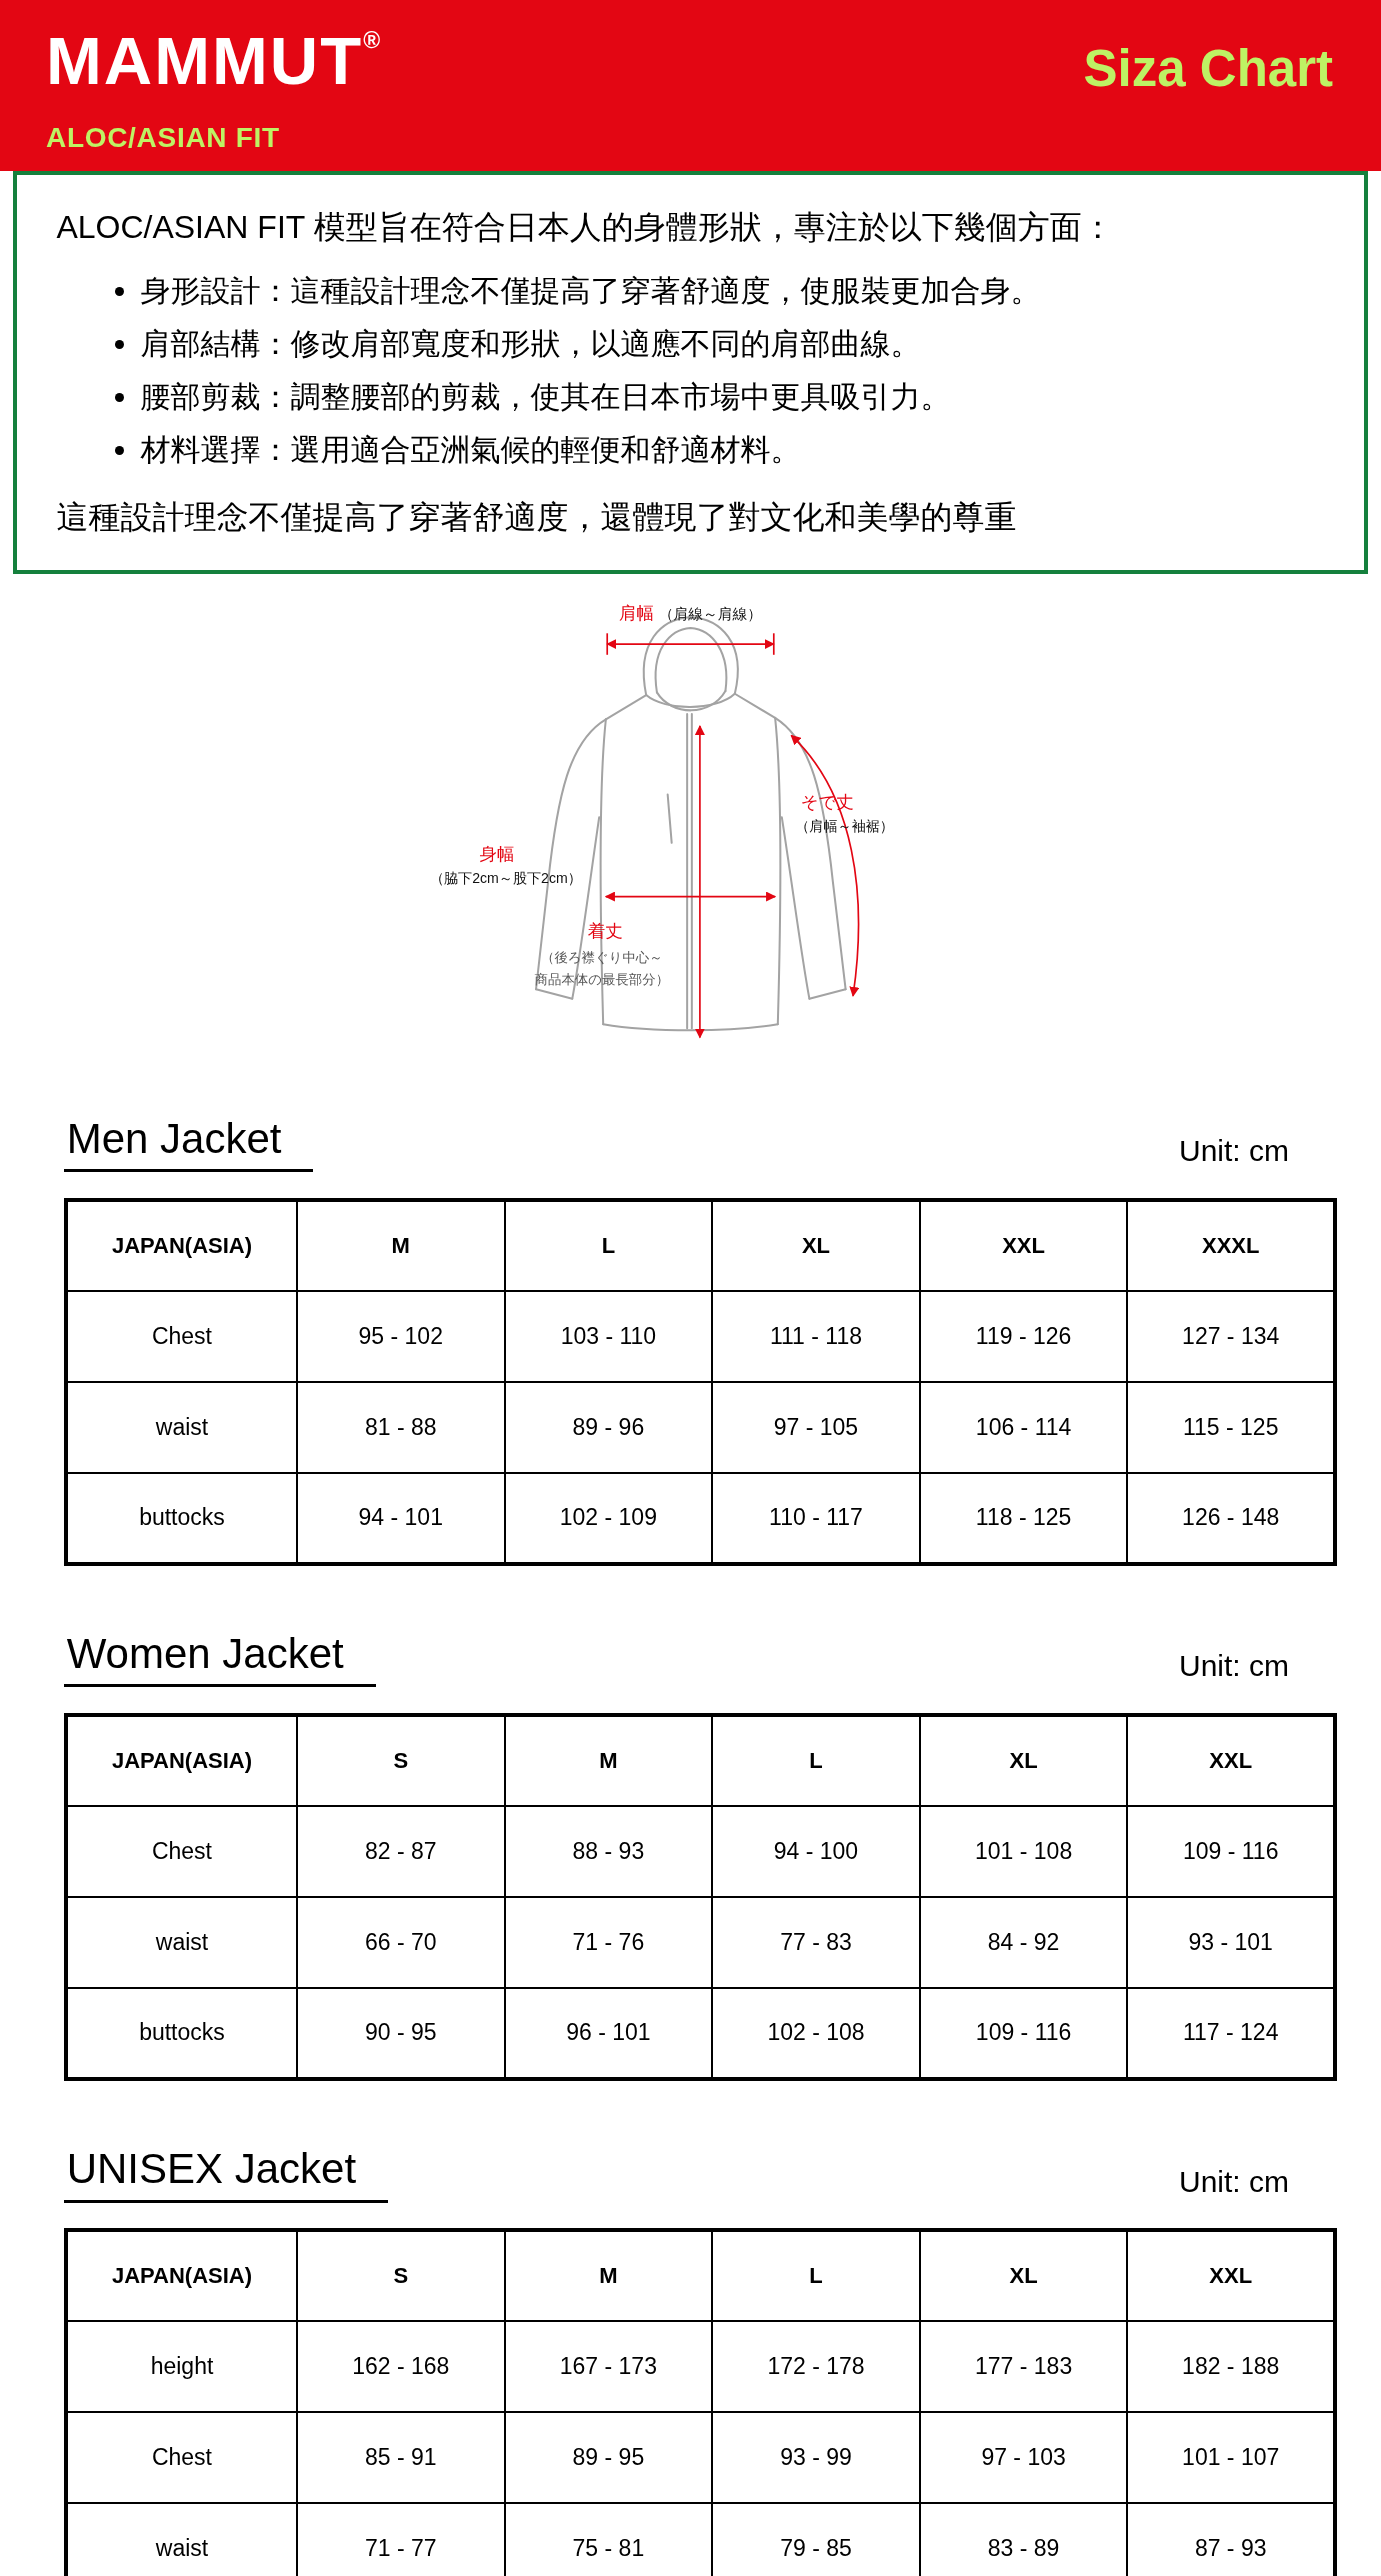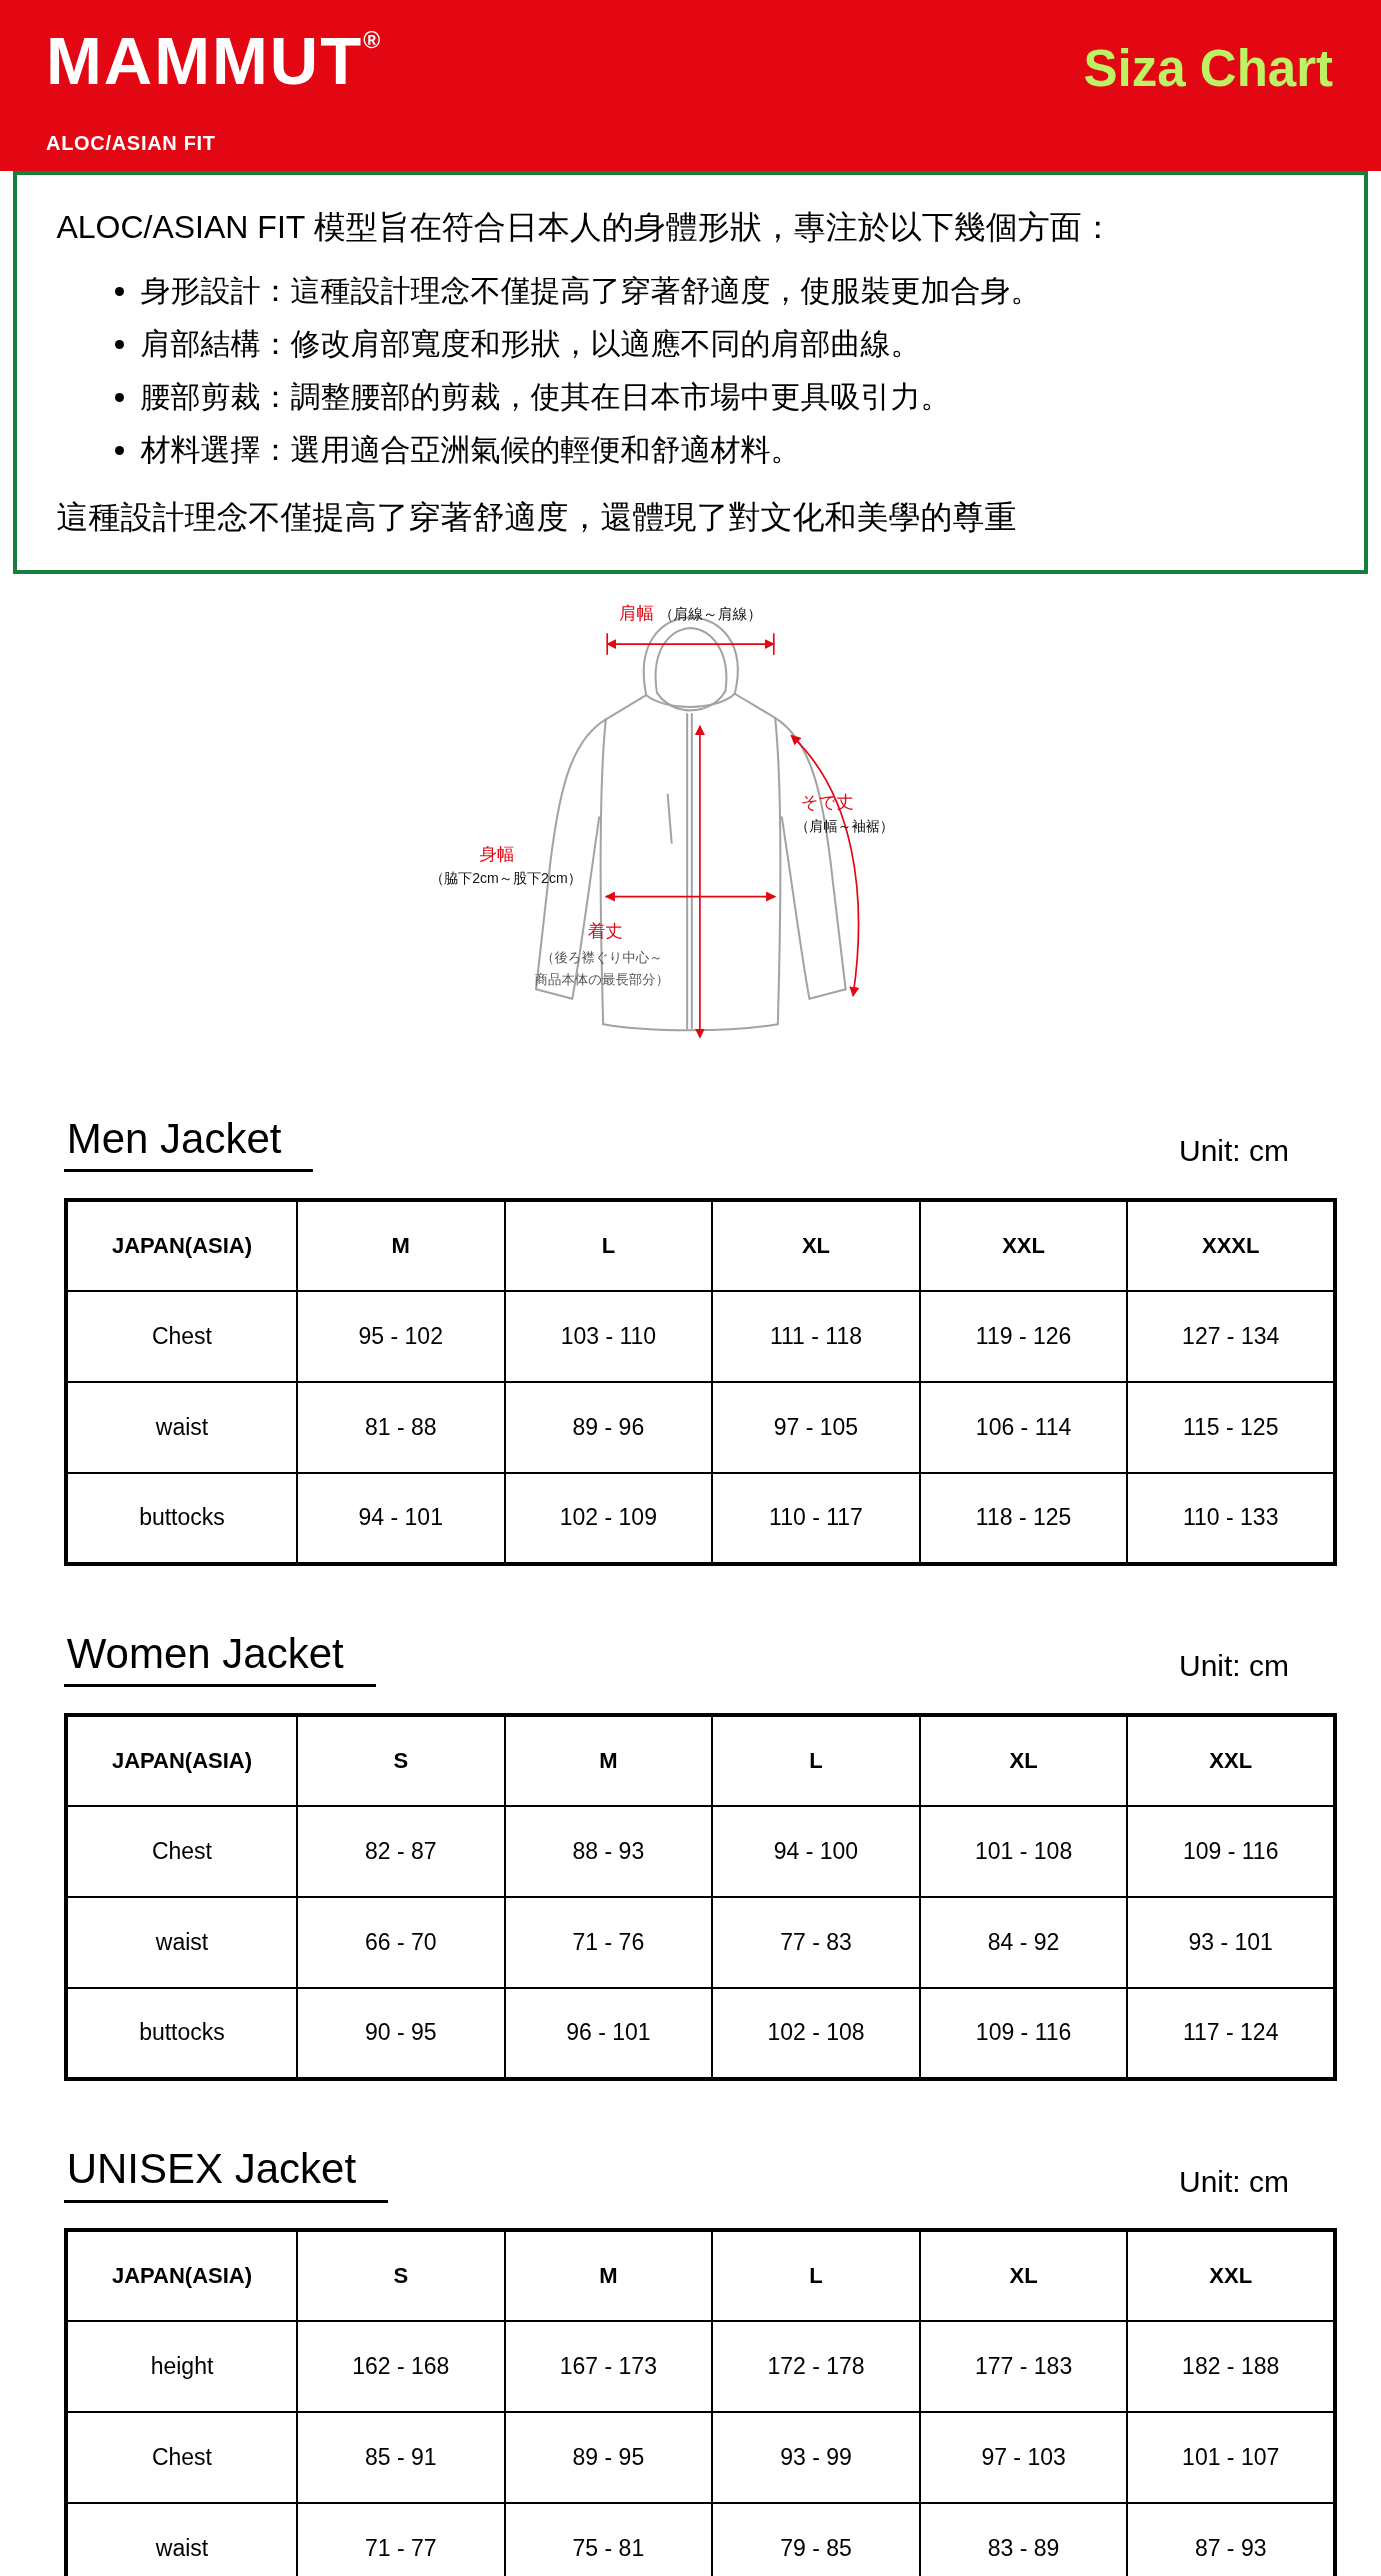--- a/index.html
+++ b/index.html
@@ -27,25 +27,25 @@
     line-height: 1;
     display: inline-block;
   }
   .reg {
     color: #fff;
     font-size: 23px;
     vertical-align: top;
     font-weight: bold;
   }
   .header-sub {
-    color: #ffffff;
-    font-size: 20px;
+    color: #bef264;
+    font-size: 28px;
     font-weight: bold;
     letter-spacing: 0.7px;
-    margin-top: 38px;
+    margin-top: 28px;
   }
   .page-title {
     position: absolute;
     top: 39px;
     right: 48px;
     color: #bef264;
     font-size: 51px;
     font-weight: bold;
   }
 
@@ -253,21 +253,21 @@
           <td>97 - 105</td>
           <td>106 - 114</td>
           <td>115 - 125</td>
         </tr>
         <tr>
           <td>buttocks</td>
           <td>94 - 101</td>
           <td>102 - 109</td>
           <td>110 - 117</td>
           <td>118 - 125</td>
-          <td>110 - 133</td>
+          <td>126 - 148</td>
         </tr>
       </tbody>
     </table>
 </section>
 
 <section class="section">
   <div class="section-head">
     <h2 class="section-title">Women Jacket</h2>
     <div class="unit">Unit: cm</div>
   </div>

